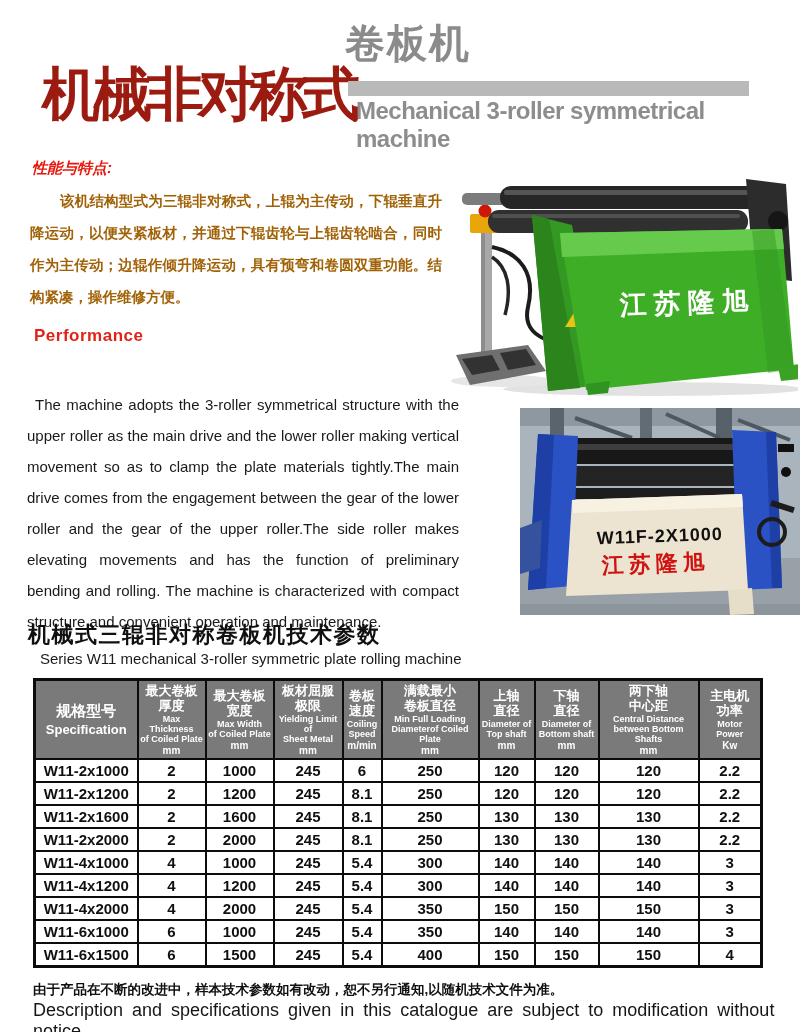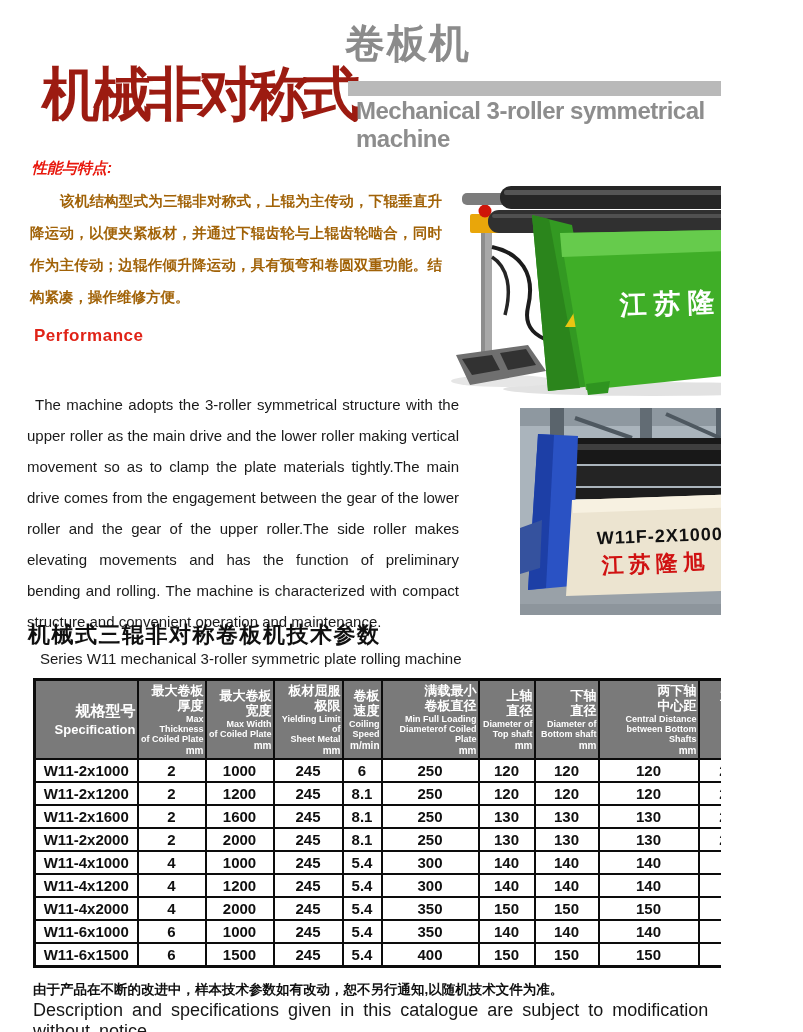--- a/index.html
+++ b/index.html
@@ -1,18 +1,18 @@
 <!DOCTYPE html>
 <html><head>
 <meta charset="utf-8">
 <style>
   * { margin:0; padding:0; box-sizing:border-box; }
   html,body { background:#ffffff; }
   .page {
-    position:relative; width:721px; height:1032px; background:#fff;
+    position:relative; width:803px; height:1032px; background:#fff;
     font-family:"Liberation Sans", sans-serif; overflow:hidden; color:#111;
   }
   
   .t-zh-top { position:absolute; left:345px; top:16px; font-size:40px; font-weight:bold;
               color:#8b8b8b; letter-spacing:2px; }
   .t-zh-main { position:absolute; left:42px; top:56px; font-size:58px; font-weight:bold;
                color:#9c1b11; letter-spacing:-6px;font-family:Liberation Serif, serif; }
   .t-bar { position:absolute; left:348px; top:81px; width:401px; height:15px; background:#b9b9b9; }
   .t-en  { position:absolute; left:356px; top:97px; font-size:24px; font-weight:bold;
            color:#8d8d8d; letter-spacing:-0.5px; }
@@ -32,21 +32,21 @@
   .img1 svg, .img2 svg { width:100%; height:100%; display:block; }
   
   .tbl-title-zh { position:absolute; left:28px; top:620px; font-size:22px; font-weight:bold;
                   color:#101010; letter-spacing:1.5px; }
   .tbl-title-en { position:absolute; left:40px; top:650px; font-size:15px; color:#1a1a1a; }
   
   table.spec { position:absolute; left:33px; top:678px; width:727px; border-collapse:collapse;
                table-layout:fixed; border:3px solid #0c0c0c; }
   table.spec th, table.spec td { border:2px solid #0c0c0c; }
   table.spec thead th { background:#7a7a7a; color:#fff; vertical-align:middle;
-                        padding:2px 1px; height:63px;text-align:right; }
+                        padding:2px 1px; height:63px; }
   .h-zh  { display:block; font-size:13px; line-height:15px; white-space:pre-line; font-weight:bold; }
   .h-en  { display:block; font-size:9px;  line-height:10px; white-space:pre-line; font-weight:600; margin-top:1px; }
   .h-unit{ display:block; font-size:10px; line-height:11px; font-weight:bold; margin-top:1px; }
   th.first .h-zh { font-size:15px; line-height:17px; }
   th.first .h-en { font-size:13px; line-height:15px; font-weight:bold; margin-top:3px; }
   table.spec td { height:23px; text-align:center; font-size:15px; font-weight:bold;
                   color:#101010; padding:0; line-height:1; }
   
   .footer-zh { position:absolute; left:33px; top:981px; font-size:13.5px; font-weight:bold; color:#101010; }
   .footer-en { position:absolute; left:33px; top:1000px; font-size:18px; color:#161616; word-spacing:4px; }

